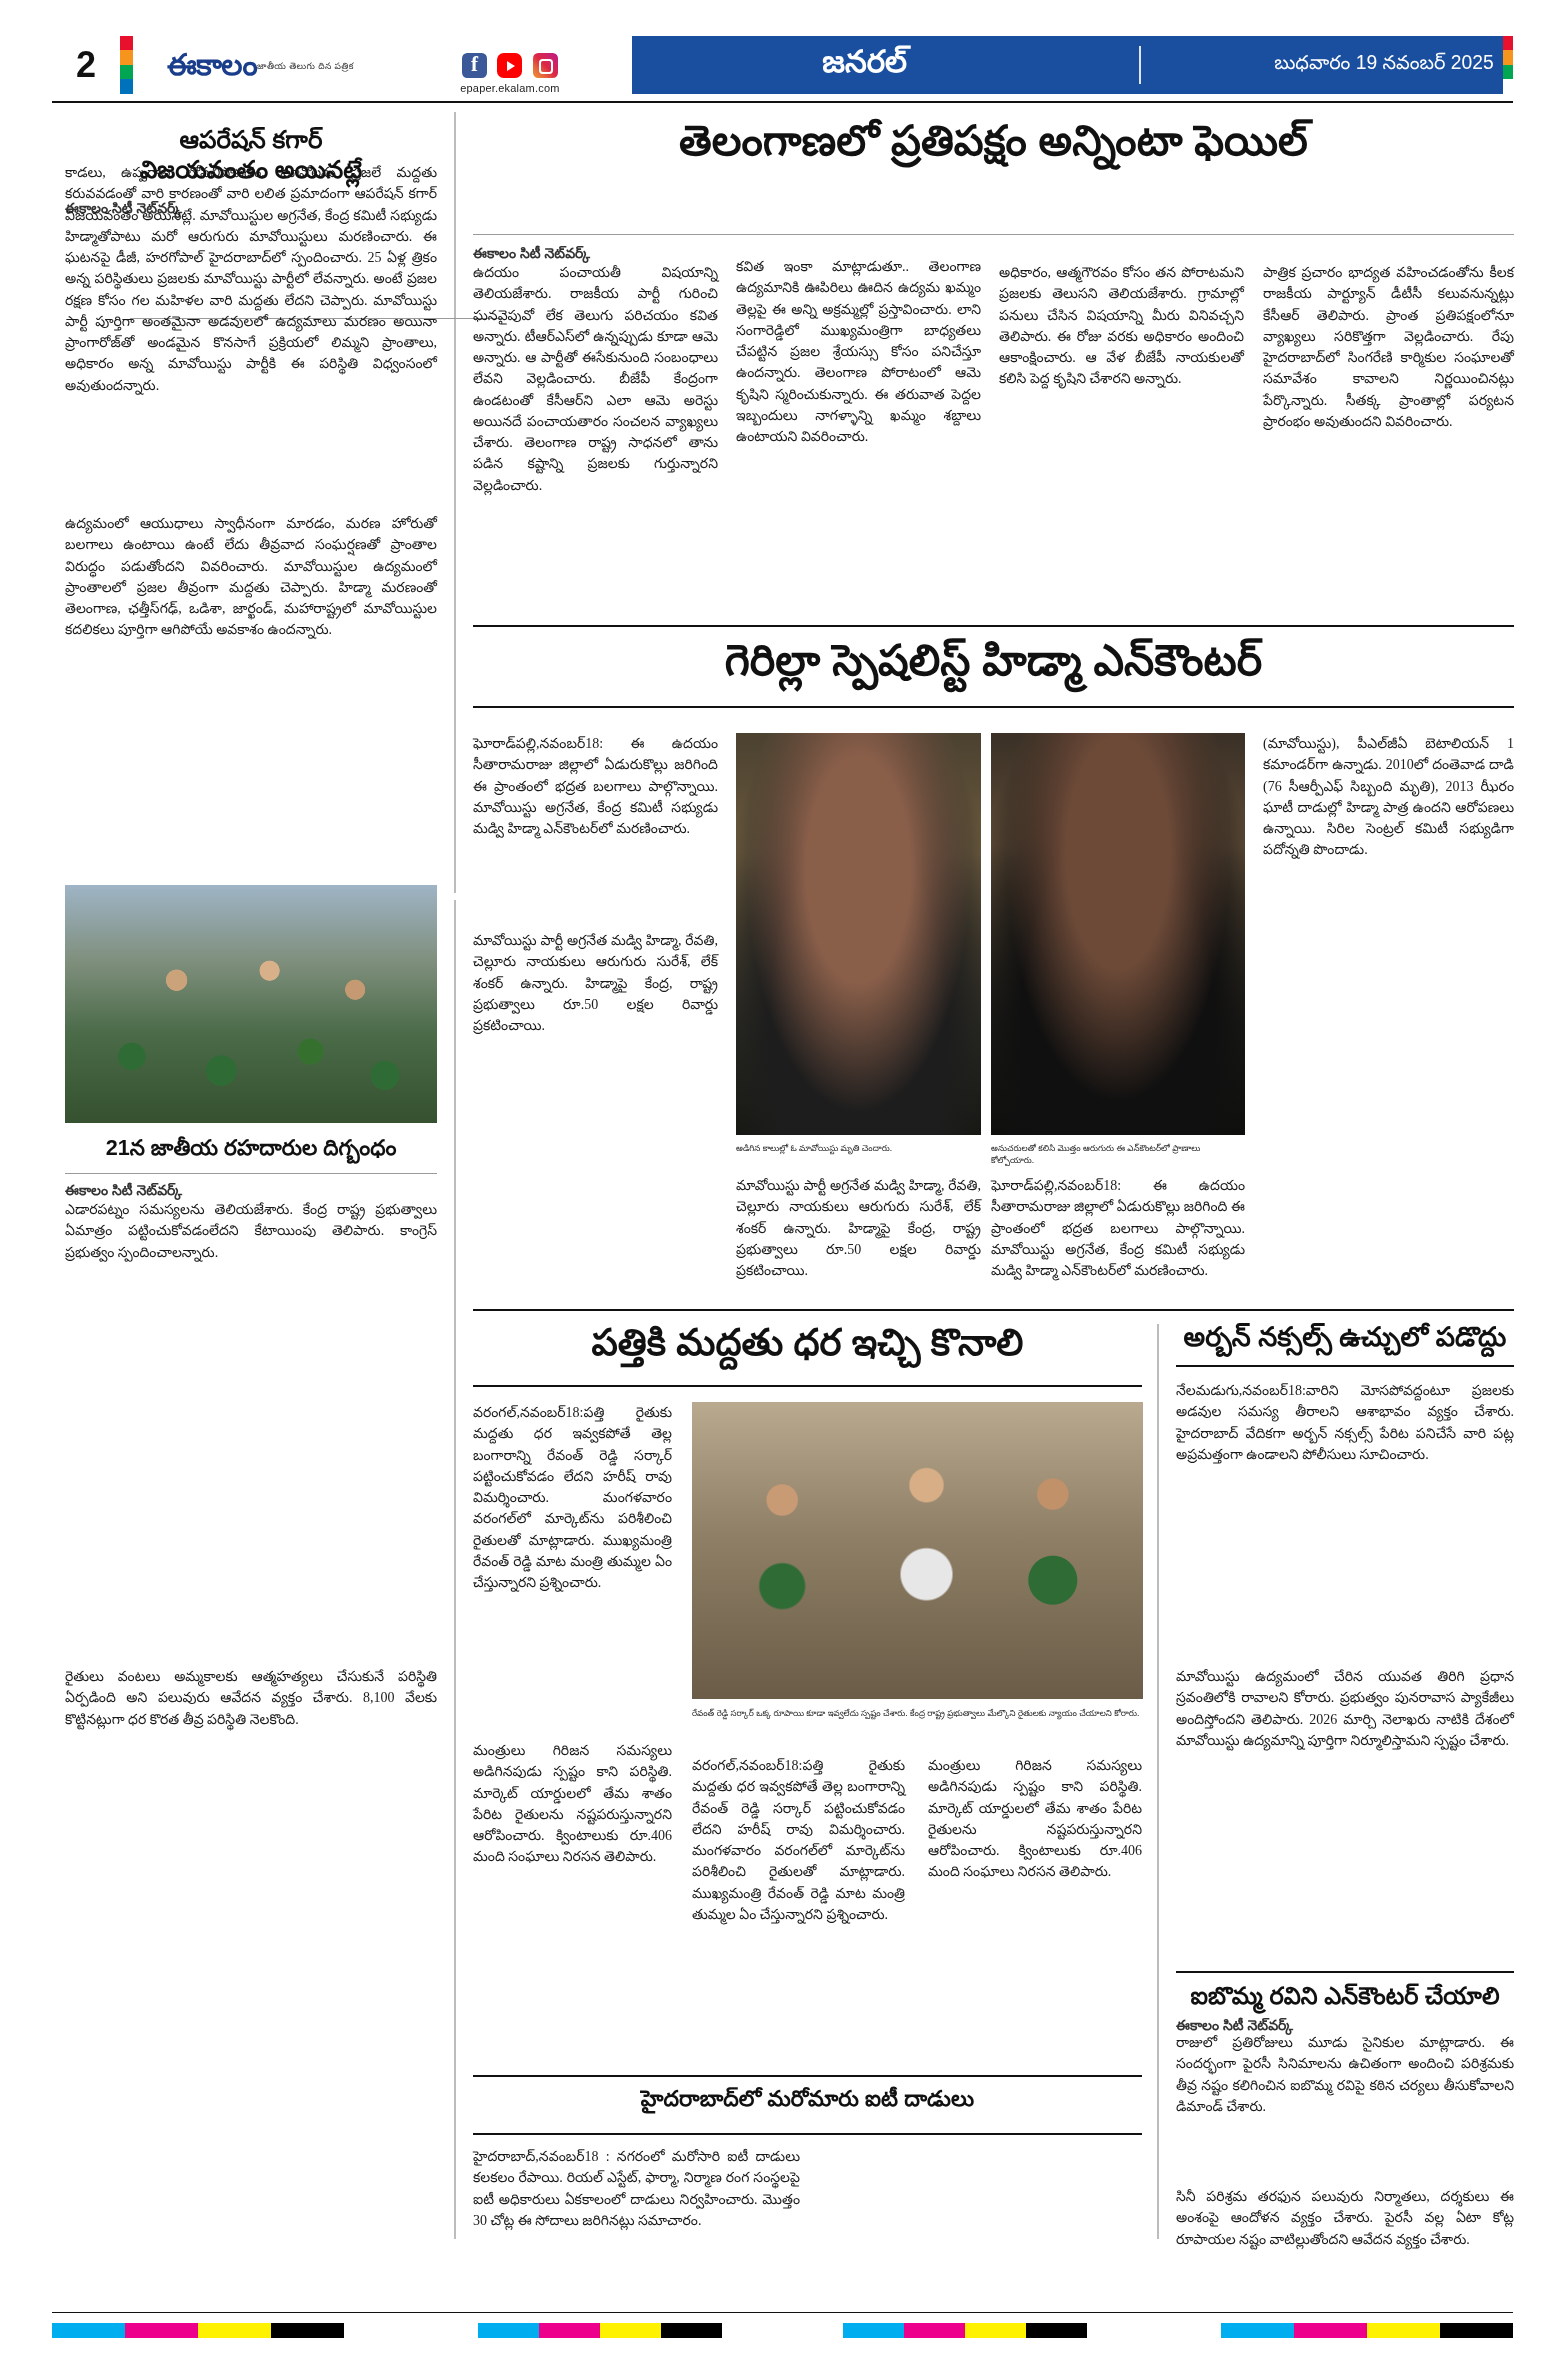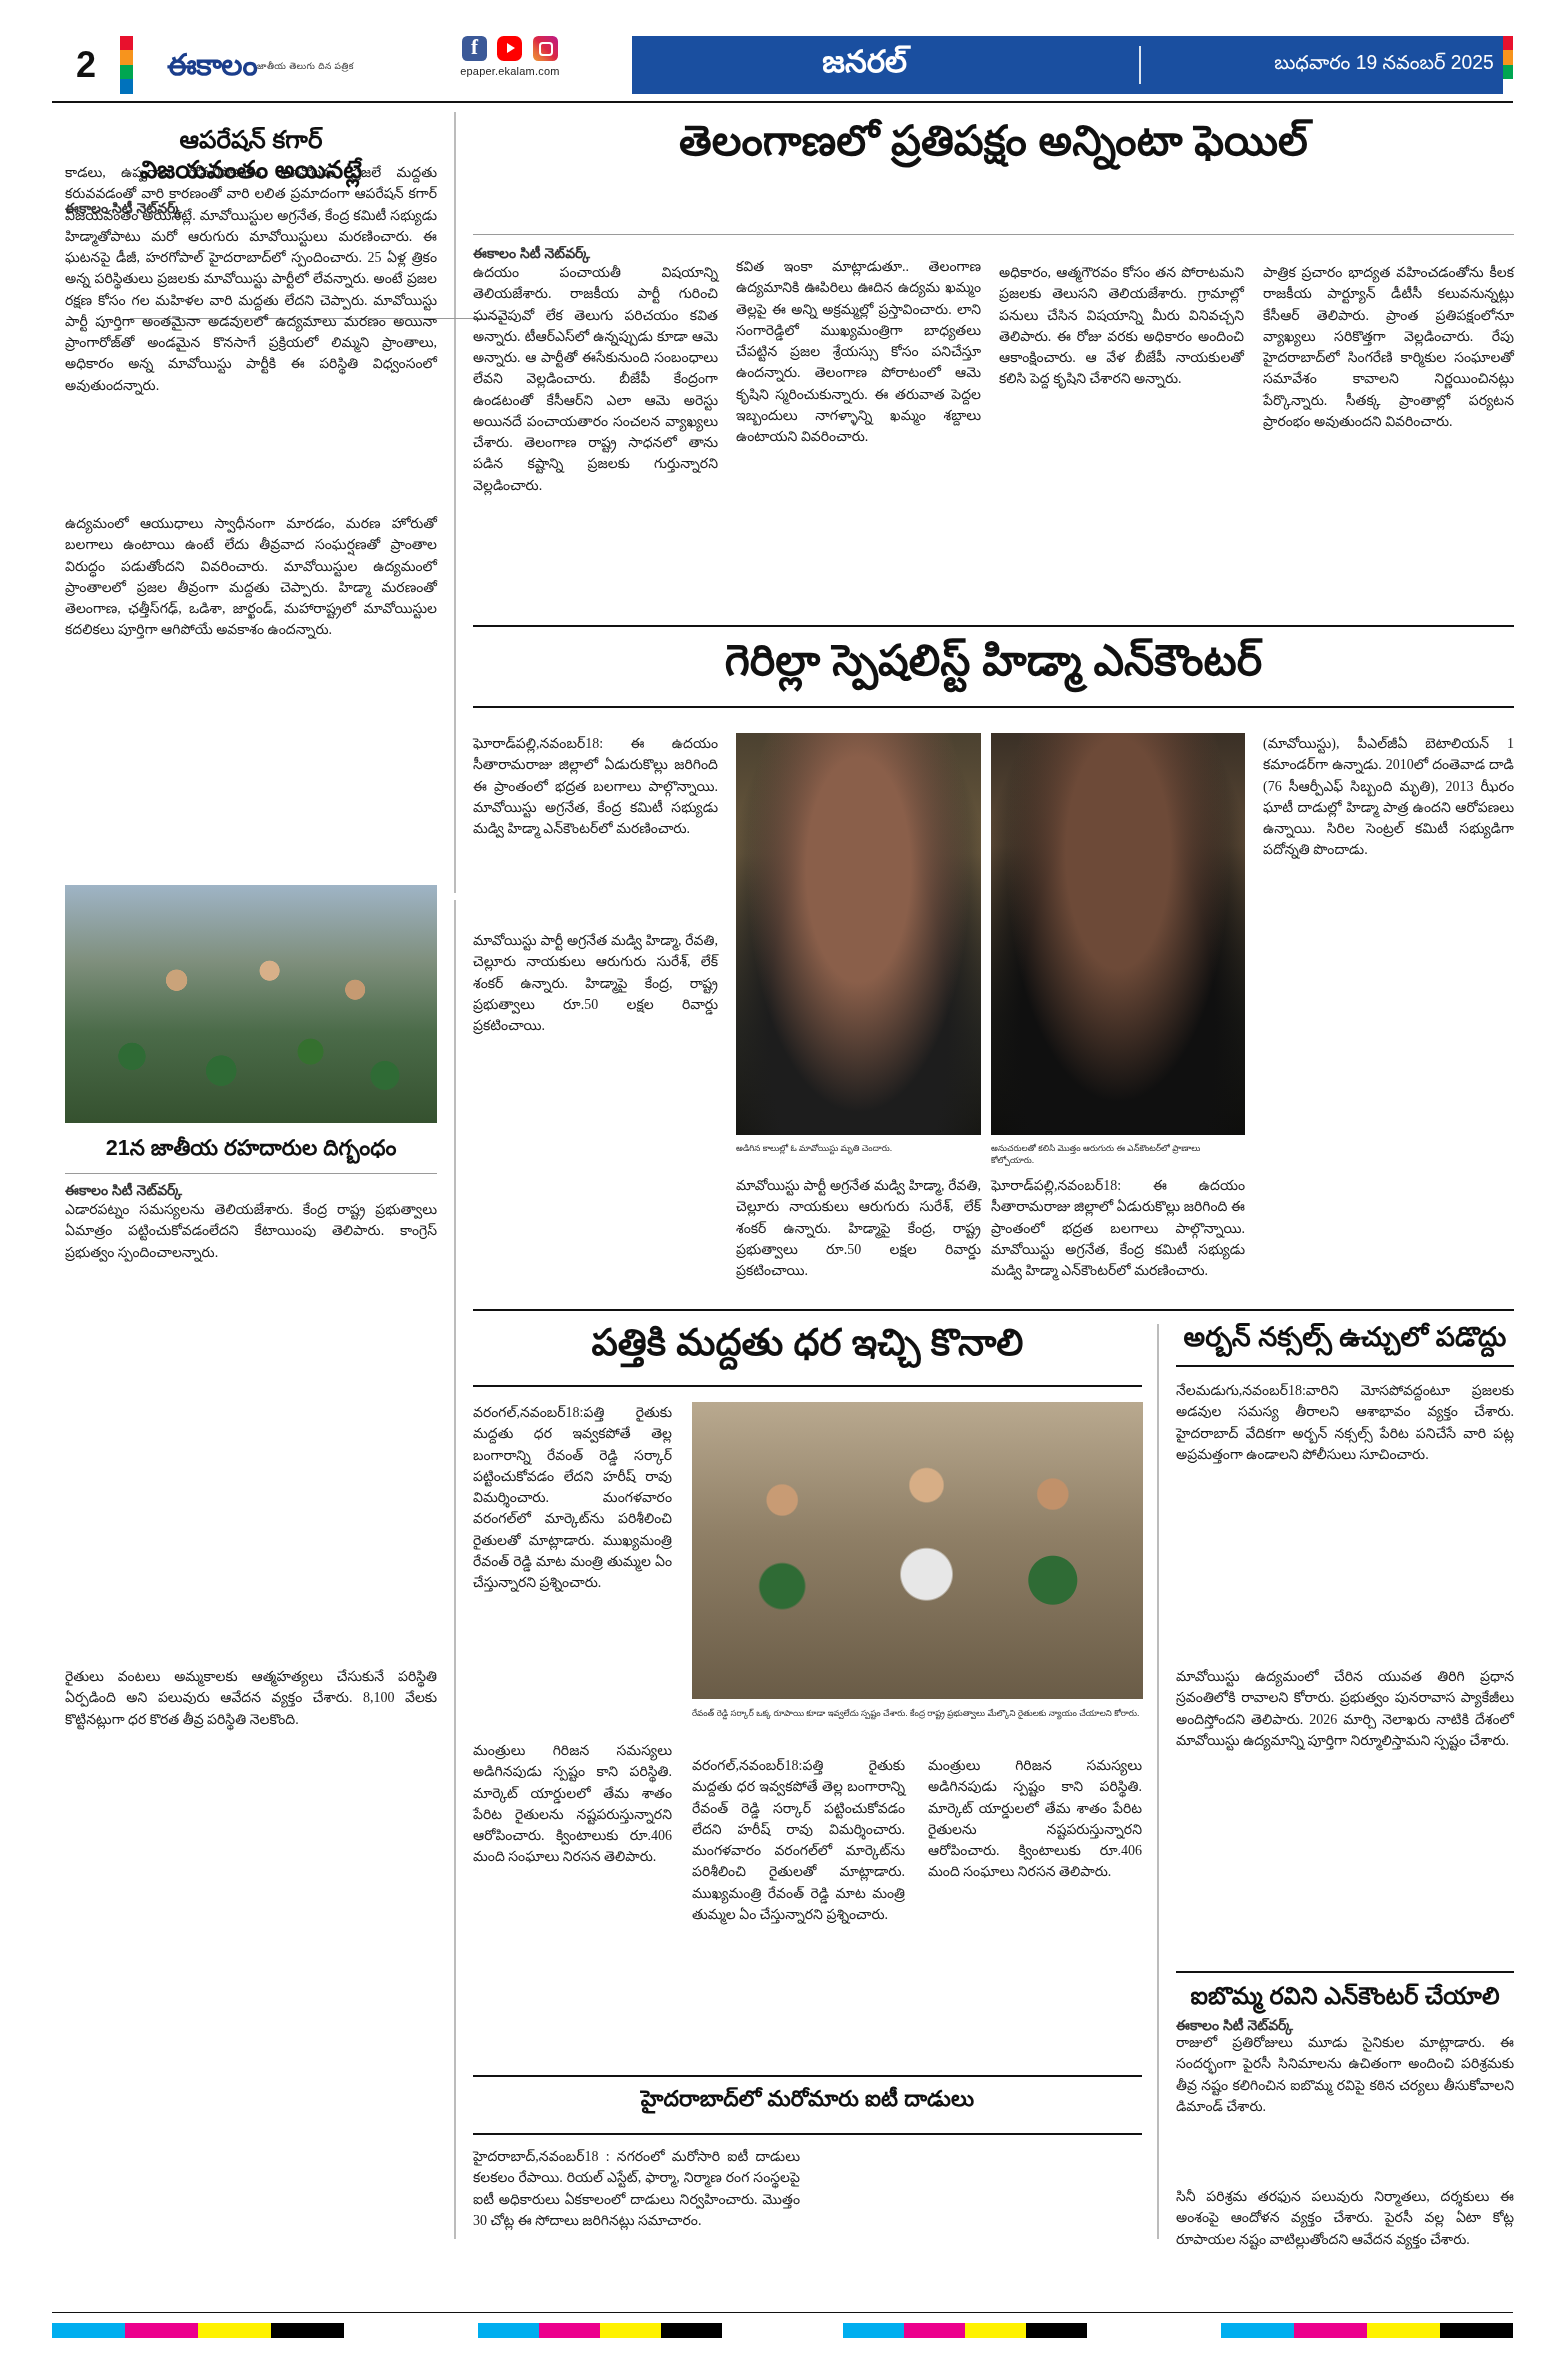--- a/index.html
+++ b/index.html
@@ -9,21 +9,21 @@
     box-sizing:border-box;
   }
   
   .masthead{position:absolute;left:52px;top:36px;width:1461px;height:58px;display:flex;align-items:stretch;}
   .mh-pageno{width:68px;background:#ffffff;display:flex;align-items:center;justify-content:center;
     font-size:36px;font-weight:bold;color:#111;border-right:0;}
   .mh-stripe{width:13.4px;background:linear-gradient(to bottom,#e8112d 0 25%,#f7941d 25% 50%,#00a651 50% 75%,#0072bc 75% 100%);}
   .mh-logo{width:245px;display:flex;flex-direction:row;align-items:center;justify-content:center;padding:0 4.5px;}
   .mh-logo .lg1{font-size:30px;font-weight:bold;color:#1b3e8c;letter-spacing:-0.7px;line-height:1;}
   .mh-logo .lg2{font-size:9px;color:#333;margin-top:3px;letter-spacing:0.4px;}
-  .mh-social{width:245px;display:flex;flex-direction:column;align-items:center;justify-content:flex-start;}
+  .mh-social{width:245px;display:flex;flex-direction:column;align-items:center;justify-content:flex-end;}
   .mh-social .icons{display:flex;gap:10.4px;align-items:center;}
   .sicon{width:25px;height:25px;border-radius:5.2px;display:inline-block;position:relative;}
   .sicon.fb{background:#3b5998;}
   .sicon.fb::after{content:"f";position:absolute;left:0;right:0;top:-1.5px;color:#fff;font-size:21px;font-weight:bold;text-align:center;font-family:"Liberation Serif",serif;}
   .sicon.yt{background:#ff0000;border-radius:6.7px;}
   .sicon.yt::after{content:"";position:absolute;left:9.7px;top:7.4px;border-left:8.2px solid #fff;border-top:5.2px solid transparent;border-bottom:5.2px solid transparent;}
   .sicon.ig{background:linear-gradient(45deg,#f09433,#e6683c,#dc2743,#cc2366,#bc1888);}
   .sicon.ig::after{content:"";position:absolute;left:6px;top:6px;width:10.4px;height:10.4px;border:2.2px solid #fff;border-radius:3.7px;}
   .mh-social .url{font-size:11px;color:#222;margin-top:3.7px;letter-spacing:0.2px;}
   .mh-blue{flex:1;background:#1a4fa0;display:flex;align-items:center;justify-content:center;position:relative;}

